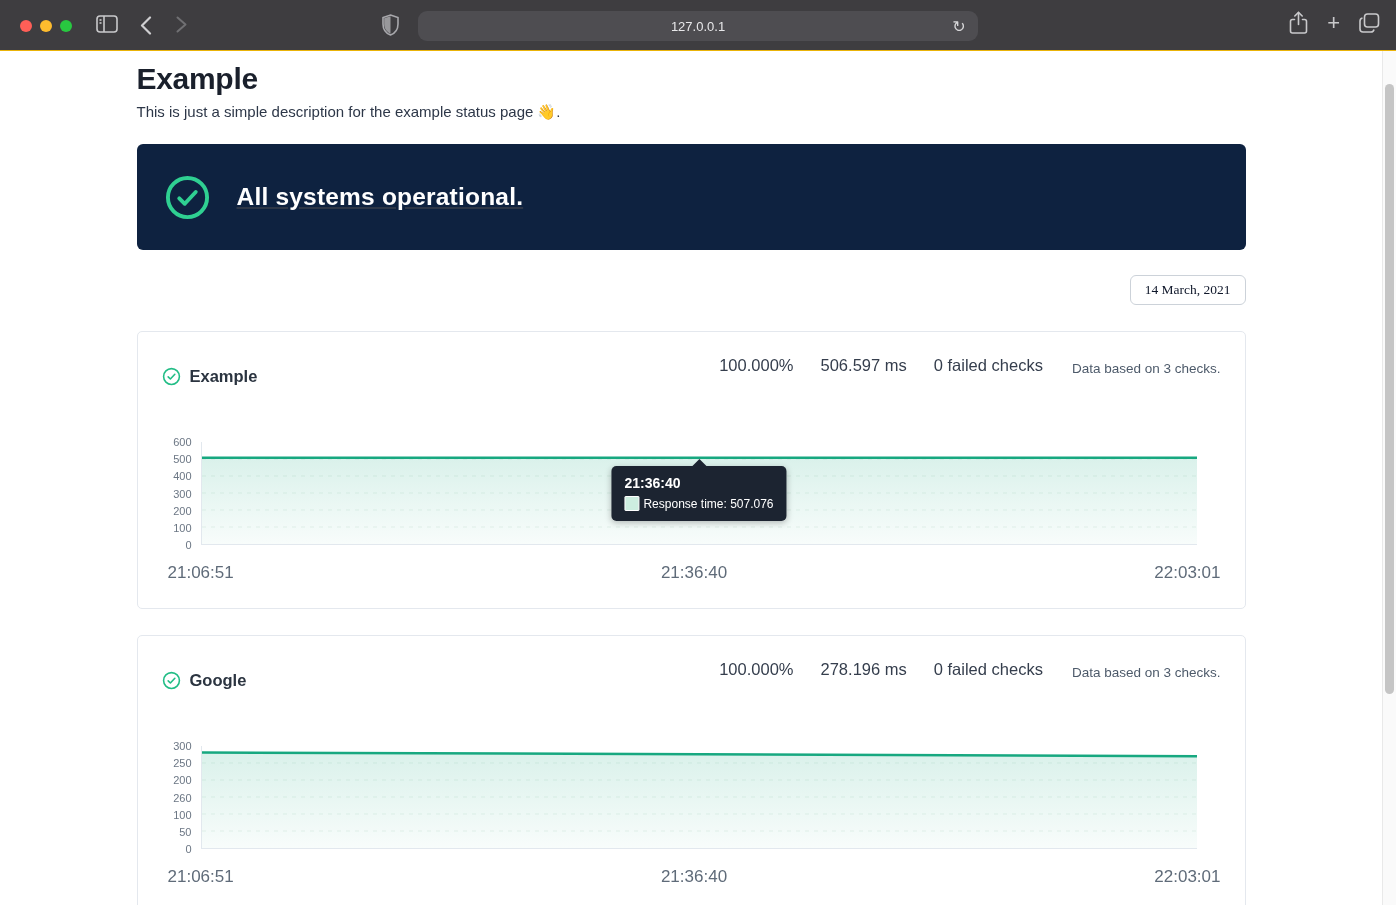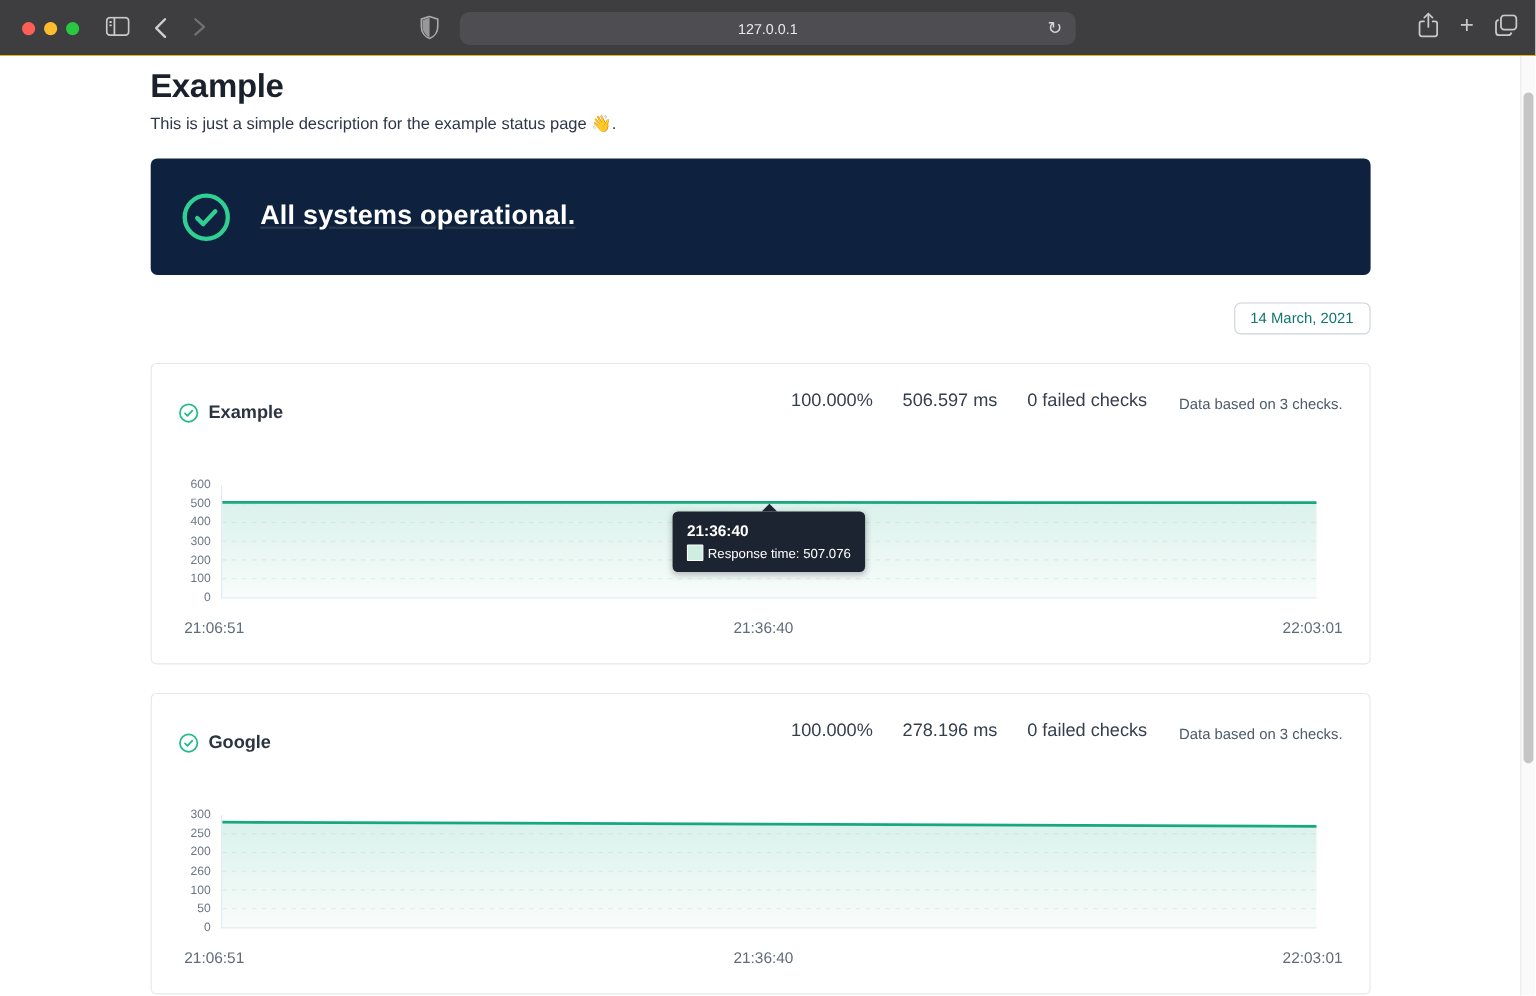--- a/index.html
+++ b/index.html
@@ -41,39 +41,39 @@
   .page-title{margin:10px 0 0 0;font-size:30px;line-height:36px;font-weight:700;color:#1a202c;letter-spacing:-.3px;}
   .page-desc{margin:6px 0 0 0;font-size:15px;color:#2d3748;}
 
   
   .banner{margin-top:23px;height:106px;border-radius:6px;background:#0e2240;display:flex;align-items:center;padding:0 27px;box-sizing:border-box;text-decoration:underline;}
   .banner-icon{width:47px;height:47px;color:#2fd092;flex:none;}
   .banner-text{margin-left:26px;color:#ffffff;font-size:24.5px;font-weight:600;letter-spacing:.2px;}
 
   
   .date-row{margin-top:25px;display:flex;justify-content:flex-end;}
-  .date-btn{background:#fff;border:1px solid #ccd2d9;border-radius:6px;padding:6px 14px;font-size:13.5px;color:#0f766e;font-family:Liberation Sans, sans-serif;cursor:default;}
+  .date-btn{background:#fff;border:1px solid #ccd2d9;border-radius:6px;padding:6px 14px;font-size:13.5px;color:#0f172a;font-family:Liberation Serif, serif;cursor:default;}
 
   
   .card{margin-top:26px;border:1px solid #e4e8ee;border-radius:5px;padding:22px 24px 25px 24px;box-sizing:border-box;background:#fff;}
   .card-head{display:flex;justify-content:space-between;align-items:flex-start;min-height:44px;}
   .card-title-wrap{display:flex;align-items:center;gap:9px;margin-top:13px;}
   .mini-check{width:19px;height:19px;color:#22bd86;flex:none;}
   .card-title{margin:0;font-size:16.5px;font-weight:700;color:#2b3440;}
   .card-stats{display:flex;flex-direction:row;align-items:center;gap:29px;}
   .stats-row{display:flex;gap:27px;font-size:16.5px;color:#353e4d;}
   .stats-caption{margin-top:7px;font-size:13.5px;color:#4d5a6a;}
 
   
   .chart-main{display:flex;margin-top:44px;margin-right:24px;}
   .yaxis{position:relative;width:30px;flex:none;font-size:11px;color:#6b7684;}
   .ytick{position:absolute;right:0;transform:translateY(-50%);line-height:11px;}
   .plot{flex:1;margin-left:9px;height:102px;position:relative;border-left:1px solid #e2e8ee;border-bottom:1px solid #e2e8ee;}
   .plot-svg{position:absolute;inset:0;width:100%;height:100%;display:block;}
-  .xaxis{display:flex;justify-content:space-between;margin-top:18px;padding-left:6px;font-size:14px;color:#5f6b79;}
+  .xaxis{display:flex;justify-content:space-between;margin-top:18px;padding-left:6px;font-size:17px;color:#5f6b79;}
 
   
   .tooltip{
     position:absolute;left:50%;top:24px;transform:translateX(-50%);
     background:#1c2431;color:#fff;border-radius:5px;padding:9px 13px 10px 13px;
     white-space:nowrap;box-shadow:0 2px 6px rgba(0,0,0,.25);z-index:5;
   }
   .tooltip::before{
     content:"";position:absolute;top:-7px;left:50%;margin-left:-7px;
     border-left:7px solid transparent;border-right:7px solid transparent;

